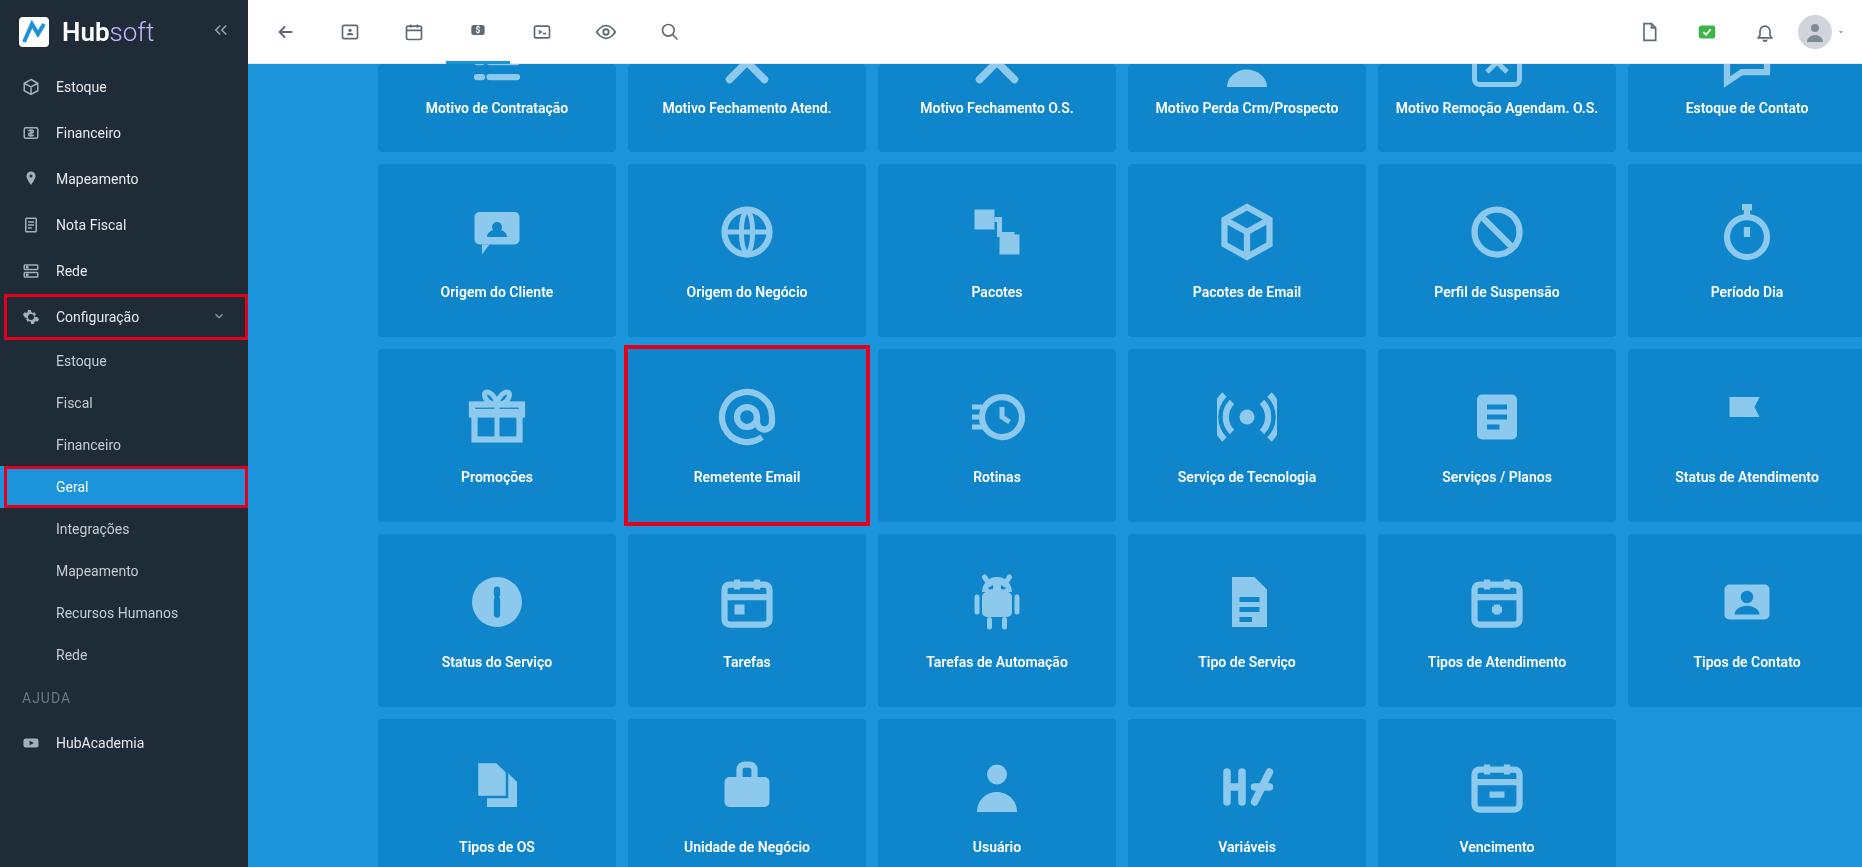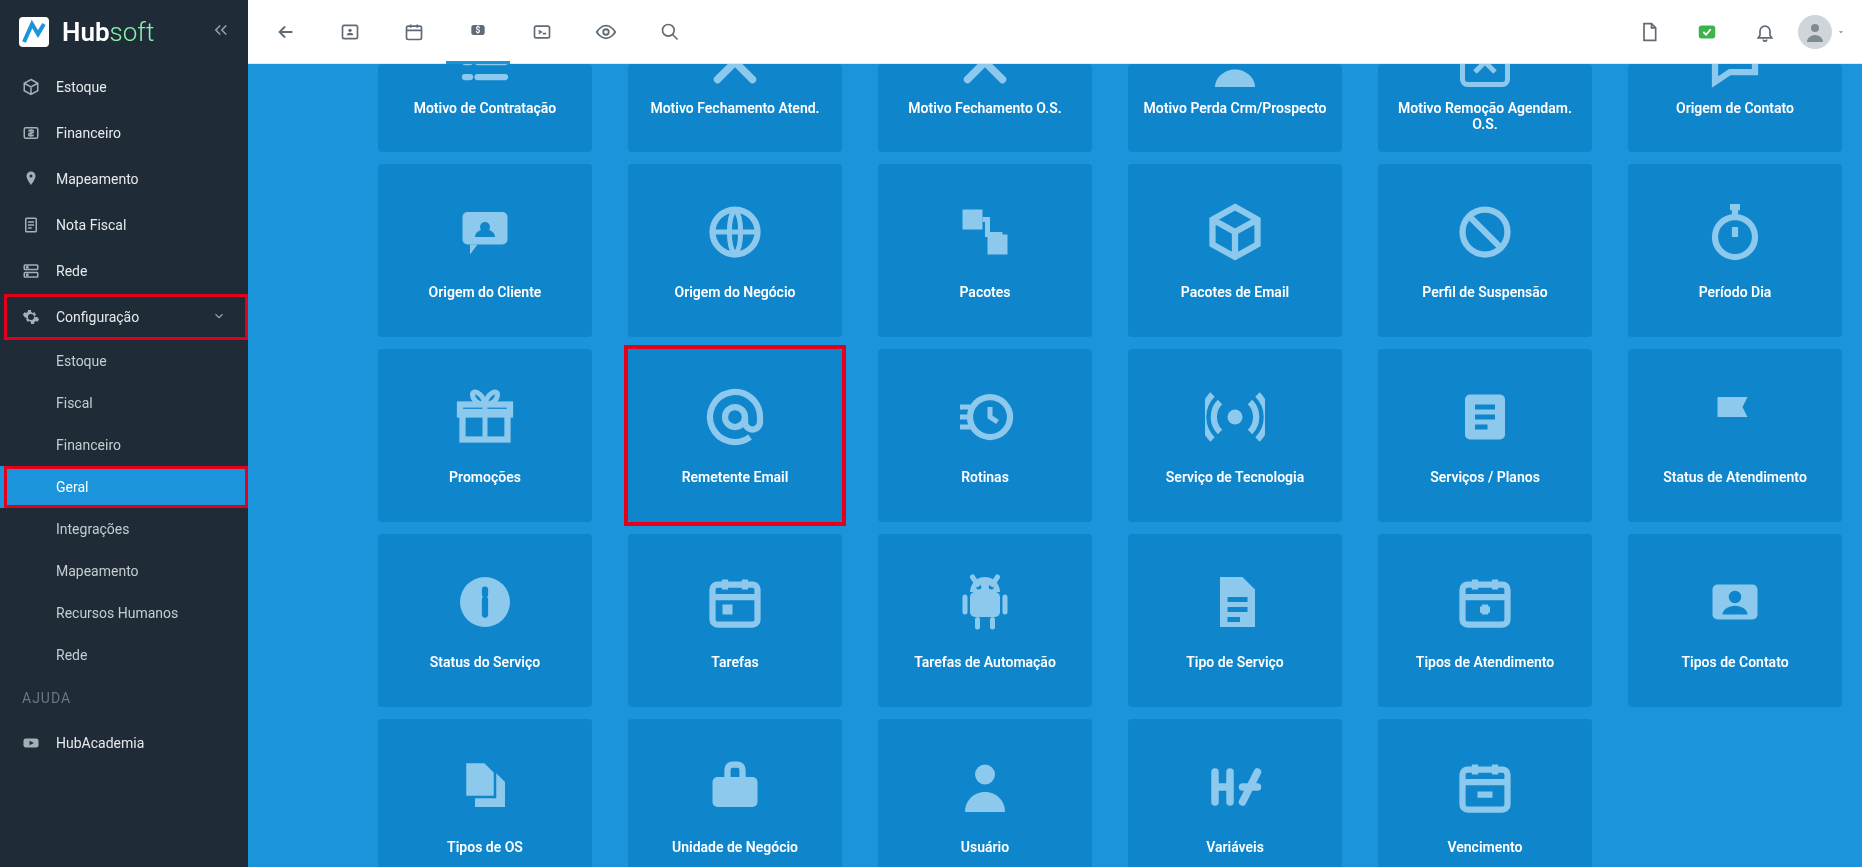--- a/index.html
+++ b/index.html
@@ -6,21 +6,21 @@
 body { font-family: -apple-system, BlinkMacSystemFont, "Segoe UI", Roboto, Arial, sans-serif; background: #1b94db; overflow: hidden; width: 1862px; height: 867px; }
 .app { display: flex; width: 100%; height: 100%; justify-content: flex-end; }
 
 
 .sidebar { width: 248px; background: #1f2b36; display: flex; flex-direction: column; flex-shrink: 0; overflow-y: auto; }
 .sidebar::-webkit-scrollbar { width: 6px; }
 .sidebar::-webkit-scrollbar-thumb { background: #3a4a58; }
 .logo-row { display: flex; align-items: center; padding: 16px 18px; gap: 12px; }
 .logo-mark { width: 32px; height: 32px; display: flex; align-items: center; justify-content: center; }
 .logo-text { font-size: 26px; font-weight: 600; color: #fff; display: flex; }
-.logo-text .soft { color: #86efac; font-weight: 300; }
+.logo-text .soft { color: #c4b5fd; font-weight: 300; }
 .collapse-icon { margin-left: auto; color: #9aa5ae; }
 .nav { list-style: none; }
 .nav-item { display: flex; align-items: center; gap: 16px; padding: 14px 22px; color: #e7eaed; font-size: 14px; cursor: pointer; position: relative; }
 .nav-item .nav-icon { width: 18px; height: 18px; display: flex; align-items: center; justify-content: center; color: #a6afb8; flex-shrink: 0; }
 .nav-item .chevron { margin-left: auto; color: #9aa5ae; }
 .sub-nav { list-style: none; }
 .sub-item { padding: 13px 22px 13px 56px; color: #c6ccd2; font-size: 14px; cursor: pointer; }
 .sub-item.selected { background: #1b94db; color: #fff; }
 .help-header { padding: 14px 22px; color: #6c7680; font-size: 14px; letter-spacing: 1px; }
 .red-box-sidebar { position: absolute; left: 4px; top: 0; right: 0; bottom: 0; border: 3px solid #e3001b; pointer-events: none; }
@@ -33,21 +33,21 @@
 .topbar-btn.active-tab { border-bottom: 3px solid #1b94db; }
 .topbar-right { margin-left: auto; display: flex; align-items: center; gap: 8px; padding-right: 10px; }
 .topbar-right .topbar-btn { width: 50px; }
 .badge-green { color: #3cb44b; }
 .avatar { width: 34px; height: 34px; border-radius: 50%; background: #cfd5da; display: flex; align-items: center; justify-content: center; color: #808a93; }
 .avatar-wrap { display: flex; align-items: center; gap: 4px; cursor: pointer; color: #808a93; }
 
 
 .content { flex: 1; overflow: auto; padding: 0 20px 20px 20px; }
 .grid { display: grid; grid-template-columns: repeat(6, 238px); gap: 12px; justify-content: start; padding-left: 110px; }
-.tile { background: #0f85cc; border-radius: 4px; width: 214px; height: 173px; display: flex; flex-direction: column; align-items: center; justify-content: center; gap: 22px; cursor: pointer; position: relative; }
+.tile { background: #0f85cc; border-radius: 4px; width: 238px; height: 173px; display: flex; flex-direction: column; align-items: center; justify-content: center; gap: 22px; cursor: pointer; position: relative; }
 .tile.cut-top { height: 88px; justify-content: flex-start; gap: 8px; padding-top: 0; }
 .tile.cut-top .tile-icon { height: 28px; overflow: hidden; display: flex; align-items: flex-end; }
 .tile-icon { color: #8cc9ec; display: flex; align-items: center; justify-content: center; }
 .tile-icon svg { width: 60px; height: 60px; }
 .tile.cut-top .tile-icon svg { width: 60px; height: 60px; }
 .tile-label { color: #fff; font-size: 14px; font-weight: 600; text-align: center; padding: 0 8px; }
 .tile.highlighted::after { content: ""; position: absolute; inset: -4px; border: 4px solid #e3001b; pointer-events: none; }
 </style>
 </head>
 <body>
@@ -277,21 +277,21 @@
               </svg>
             </div>
             <div class="tile-label">Motivo Remoção Agendam. O.S.</div>
           </div>
           <div class="tile cut-top">
             <div class="tile-icon">
               <svg>
                 <use href="#i-chat"></use>
               </svg>
             </div>
-            <div class="tile-label">Origem de Contato</div>
+            <div class="tile-label">Estoque de Contato</div>
           </div>
           <div class="tile">
             <div class="tile-icon">
               <svg>
                 <use href="#i-speech"></use>
               </svg>
             </div>
             <div class="tile-label">Origem do Cliente</div>
           </div>
           <div class="tile">

